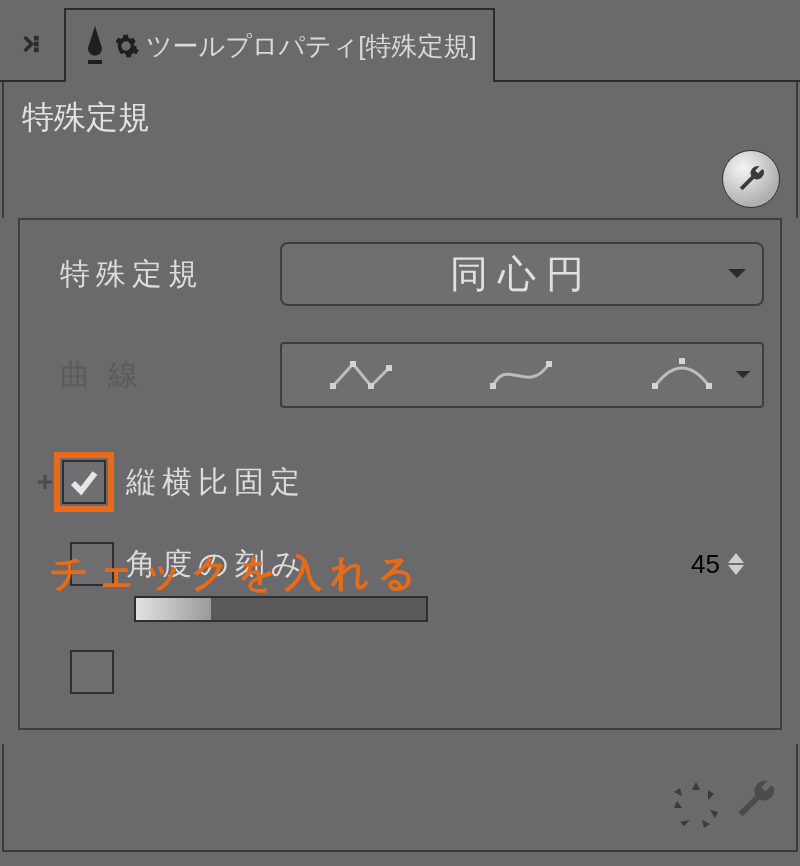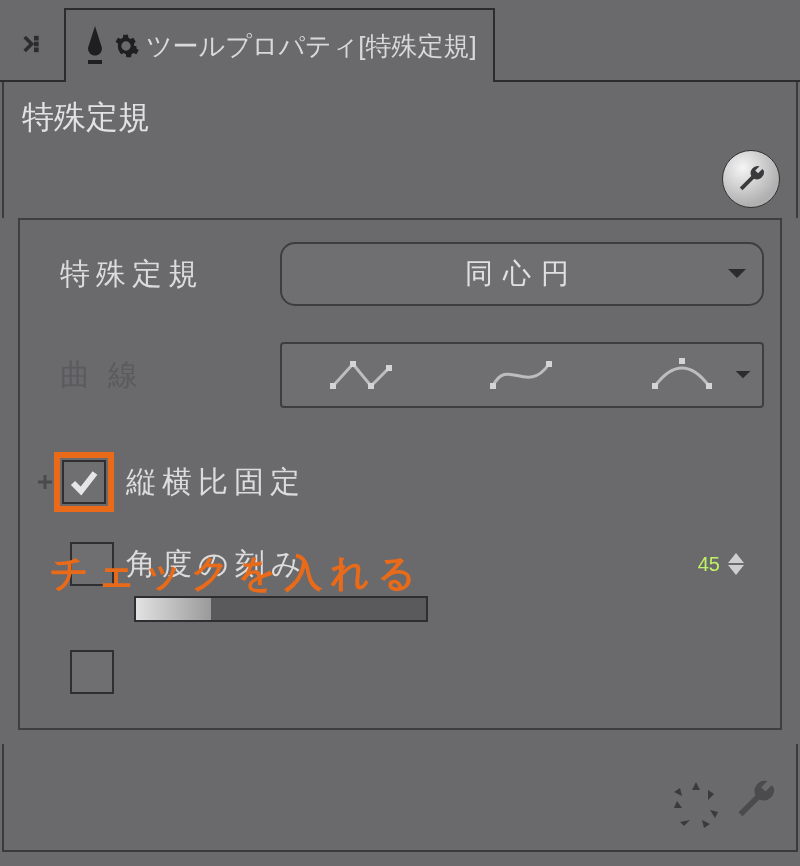--- a/index.html
+++ b/index.html
@@ -105,27 +105,27 @@
   }
   .row-label.disabled {
     color: #5b5b5e;
     letter-spacing: 18px;
   }
   
   .dropdown {
     flex: 1;
     height: 60px;
     border: 2px solid #3e3e40;
-    border-radius: 15px;
+    border-radius: 8px;
     background: #6f6f72;
     display: flex;
     align-items: center;
     justify-content: center;
     position: relative;
-    font-size: 28px;
+    font-size: 38px;
     letter-spacing: 10px;
     color: #e0e0e0;
   }
   .dropdown .caret {
     position: absolute;
     right: 14px;
     top: 50%;
     transform: translateY(-50%);
   }
   
@@ -209,22 +209,22 @@
   }
   .slider-fill {
     height: 100%;
     width: 26%;
     background: linear-gradient(to right, #e2e2e2, #9a9a9a);
   }
   .angle-value {
     display:flex;
     align-items:center;
     gap:8px;
-    font-size: 20px;
-    color: #bef264;
+    font-size: 26px;
+    color: #000000;
     margin-left:auto;
     margin-right:20px;
   }
   .spinner {
     display:flex;
     flex-direction:column;
     gap:2px;
   }
   .spinner div{width:0;height:0;border-left:8px solid transparent;border-right:8px solid transparent;}
   .spinner .up{border-bottom:10px solid #cfcfcf;}

